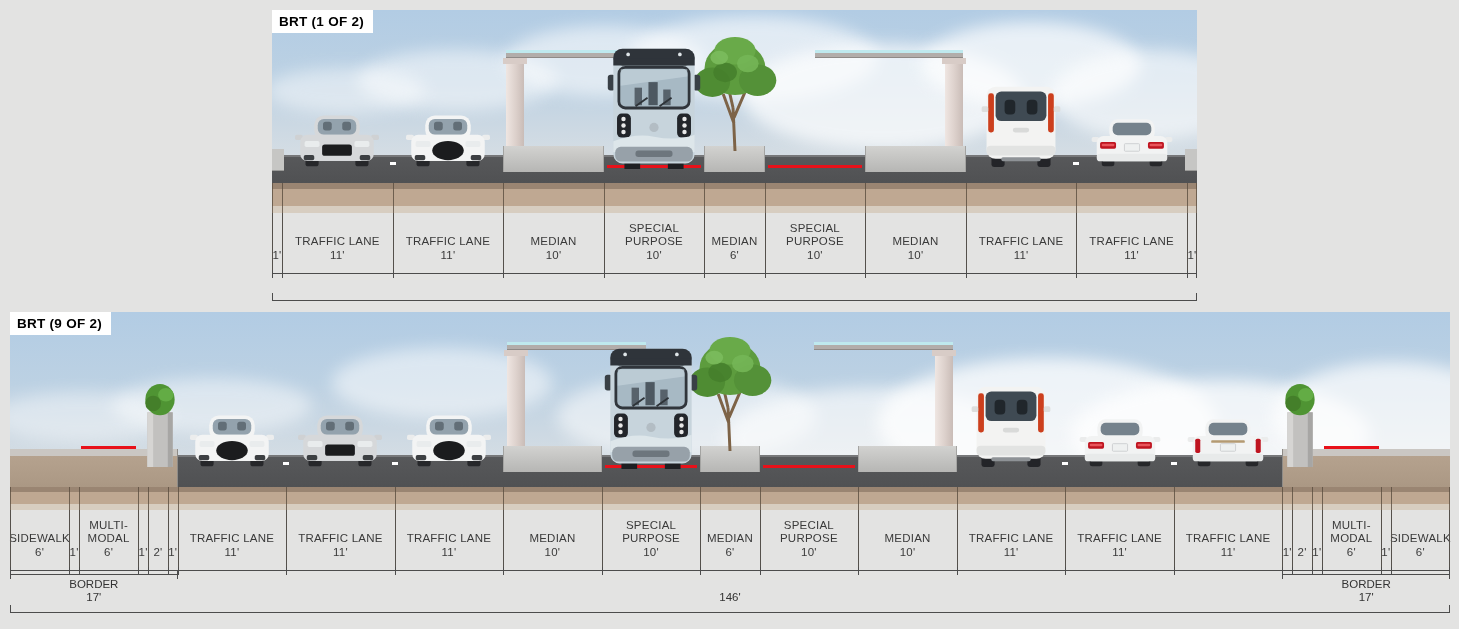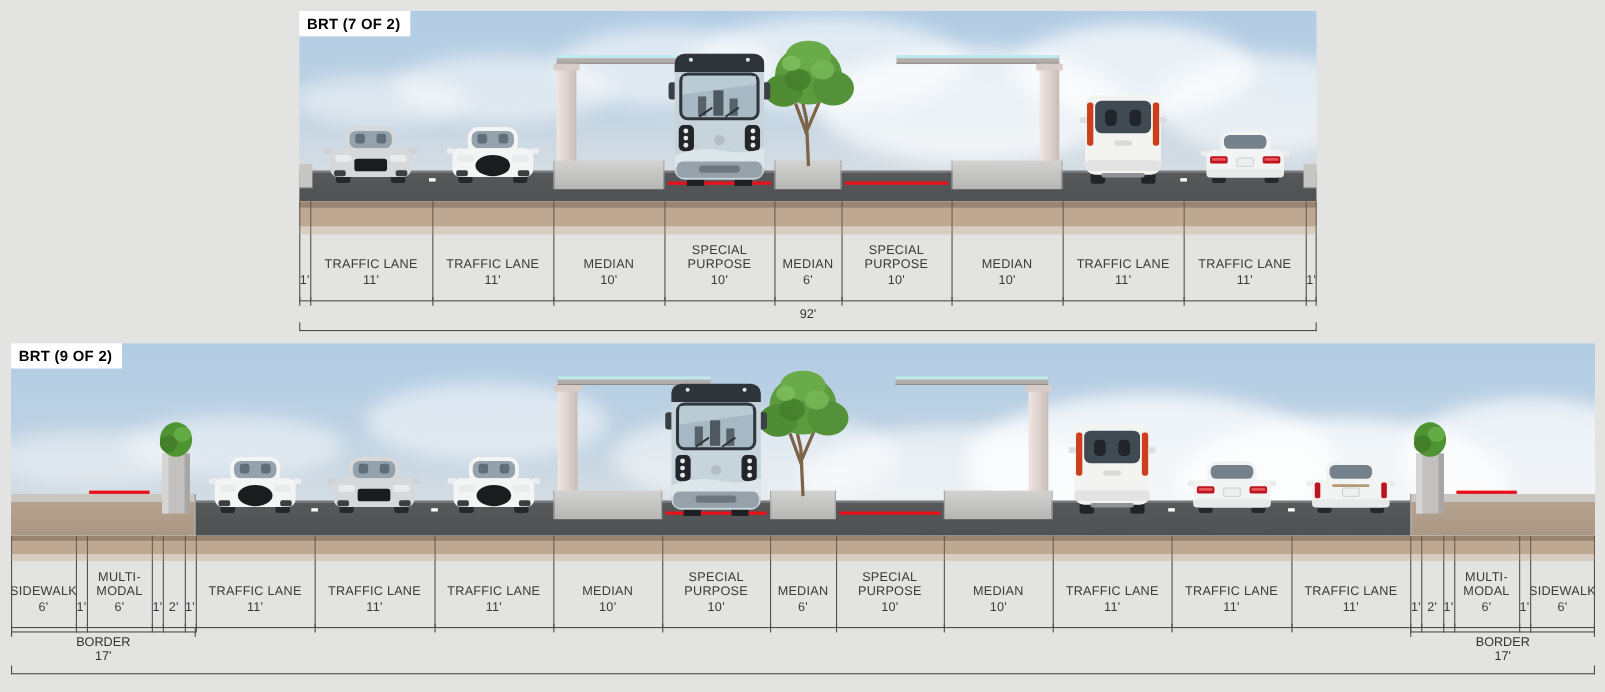--- a/index.html
+++ b/index.html
@@ -28,21 +28,21 @@
   .cell .nm { white-space:pre-line; text-align:center; font-size:11.5px; line-height:13.5px; letter-spacing:.02em; }
   .cell .ftv { white-space:nowrap; font-size:11.5px; line-height:13.5px; letter-spacing:.02em; }
   .dims { position:absolute; left:0; width:100%; }
   .dim-text { position:absolute; font-size:11.5px; color:#333; line-height:13px; white-space:nowrap; }
   svg { display:block; }
 </style>
 </head>
 <body>
 
 <div class="diagram" style="position: absolute; left: 272px; top: 10px; width: 925px; height: 296px;">
-  <div class="title-box">BRT (7 OF 2)</div>
+  <div class="title-box">BRT (1 OF 2)</div>
   <div class="scene" style="height: 173px;">
       <div class="sky" style="position: absolute; left: 0px; top: 0px; width: 100%; height: 100%; z-index: 0;"></div>
       <div class="cloud" style="position: absolute; left: calc(20% - 100px); top: 40px; width: 200px; height: 60px; opacity: 0.5; z-index: 1;"></div>
       <div class="cloud" style="position: absolute; left: calc(36% - 100px); top: 16px; width: 200px; height: 70px; opacity: 0.55; z-index: 1;"></div>
       <div class="cloud" style="position: absolute; left: calc(52% - 125px); top: 6px; width: 250px; height: 85px; opacity: 0.6; z-index: 1;"></div>
       <div class="cloud" style="position: absolute; left: calc(66% - 140px); top: 34px; width: 280px; height: 105px; opacity: 0.7; z-index: 1;"></div>
       <div class="cloud" style="position: absolute; left: calc(82% - 110px); top: 12px; width: 220px; height: 85px; opacity: 0.7; z-index: 1;"></div>
       <div class="cloud" style="position: absolute; left: calc(95% - 100px); top: 40px; width: 200px; height: 90px; opacity: 0.6; z-index: 1;"></div>
       <div class="cloud" style="position: absolute; left: calc(8% - 80px); top: 58px; width: 160px; height: 45px; opacity: 0.45; z-index: 1;"></div>
       <div style="position: absolute; left: 234.266px; top: 40px; width: 147.799px; height: 8px; background: rgb(178, 173, 170); border-top: 3px solid rgb(191, 233, 238); border-bottom: 1px solid rgb(143, 138, 135); z-index: 2;"></div>
@@ -257,21 +257,20 @@
       <div style="position: absolute; left: 120.652px; top: 260px; width: 1px; height: 8px; background: rgb(76, 76, 76);"></div>
       <div style="position: absolute; left: 231.25px; top: 260px; width: 1px; height: 8px; background: rgb(76, 76, 76);"></div>
       <div style="position: absolute; left: 331.793px; top: 260px; width: 1px; height: 8px; background: rgb(76, 76, 76);"></div>
       <div style="position: absolute; left: 432.337px; top: 260px; width: 1px; height: 8px; background: rgb(76, 76, 76);"></div>
       <div style="position: absolute; left: 492.663px; top: 260px; width: 1px; height: 8px; background: rgb(76, 76, 76);"></div>
       <div style="position: absolute; left: 593.207px; top: 260px; width: 1px; height: 8px; background: rgb(76, 76, 76);"></div>
       <div style="position: absolute; left: 693.75px; top: 260px; width: 1px; height: 8px; background: rgb(76, 76, 76);"></div>
       <div style="position: absolute; left: 804.348px; top: 260px; width: 1px; height: 8px; background: rgb(76, 76, 76);"></div>
       <div style="position: absolute; left: 914.946px; top: 260px; width: 1px; height: 8px; background: rgb(76, 76, 76);"></div>
       <div style="position: absolute; left: 924px; top: 260px; width: 1px; height: 8px; background: rgb(76, 76, 76);"></div>
-      <div class="dim-text" style="position: absolute; left: 0px; top: 270px; width: 100%; text-align: center;">92'</div>
       <div style="position: absolute; left: 0px; top: 290px; width: 100%; height: 1px; background: rgb(76, 76, 76);"></div>
       <div style="position: absolute; left: 0px; top: 283px; width: 1px; height: 8px; background: rgb(76, 76, 76);"></div>
       <div style="position: absolute; left: 924px; top: 283px; width: 1px; height: 8px; background: rgb(76, 76, 76);"></div>
     </div>
 </div>
 
 <div class="diagram" style="position: absolute; left: 10px; top: 312px; width: 1440px; height: 310px;">
   <div class="title-box">BRT (9 OF 2)</div>
   <div class="scene" style="height: 175px;">
       <div class="sky" style="position: absolute; left: 0px; top: 0px; width: 100%; height: 100%; z-index: 0;"></div>
@@ -647,17 +646,18 @@
         <div>BORDER</div>
         <div>17'</div>
       </div>
       <div style="position: absolute; left: 1272.33px; top: 262px; width: 167.671px; height: 1px; background: rgb(76, 76, 76);"></div>
       <div style="position: absolute; left: 1272.33px; top: 258px; width: 1px; height: 9px; background: rgb(76, 76, 76);"></div>
       <div style="position: absolute; left: 1439px; top: 258px; width: 1px; height: 9px; background: rgb(76, 76, 76);"></div>
       <div class="dim-text" style="position: absolute; left: 1272.33px; top: 266px; width: 167.671px; text-align: center;">
         <div>BORDER</div>
         <div>17'</div>
       </div>
+      <div class="dim-text" style="position: absolute; left: 0px; top: 279px; width: 100%; text-align: center;">146'</div>
       <div style="position: absolute; left: 0px; top: 300px; width: 100%; height: 1px; background: rgb(76, 76, 76);"></div>
       <div style="position: absolute; left: 0px; top: 293px; width: 1px; height: 8px; background: rgb(76, 76, 76);"></div>
       <div style="position: absolute; left: 1439px; top: 293px; width: 1px; height: 8px; background: rgb(76, 76, 76);"></div>
     </div>
 </div>
 
 </body></html>

